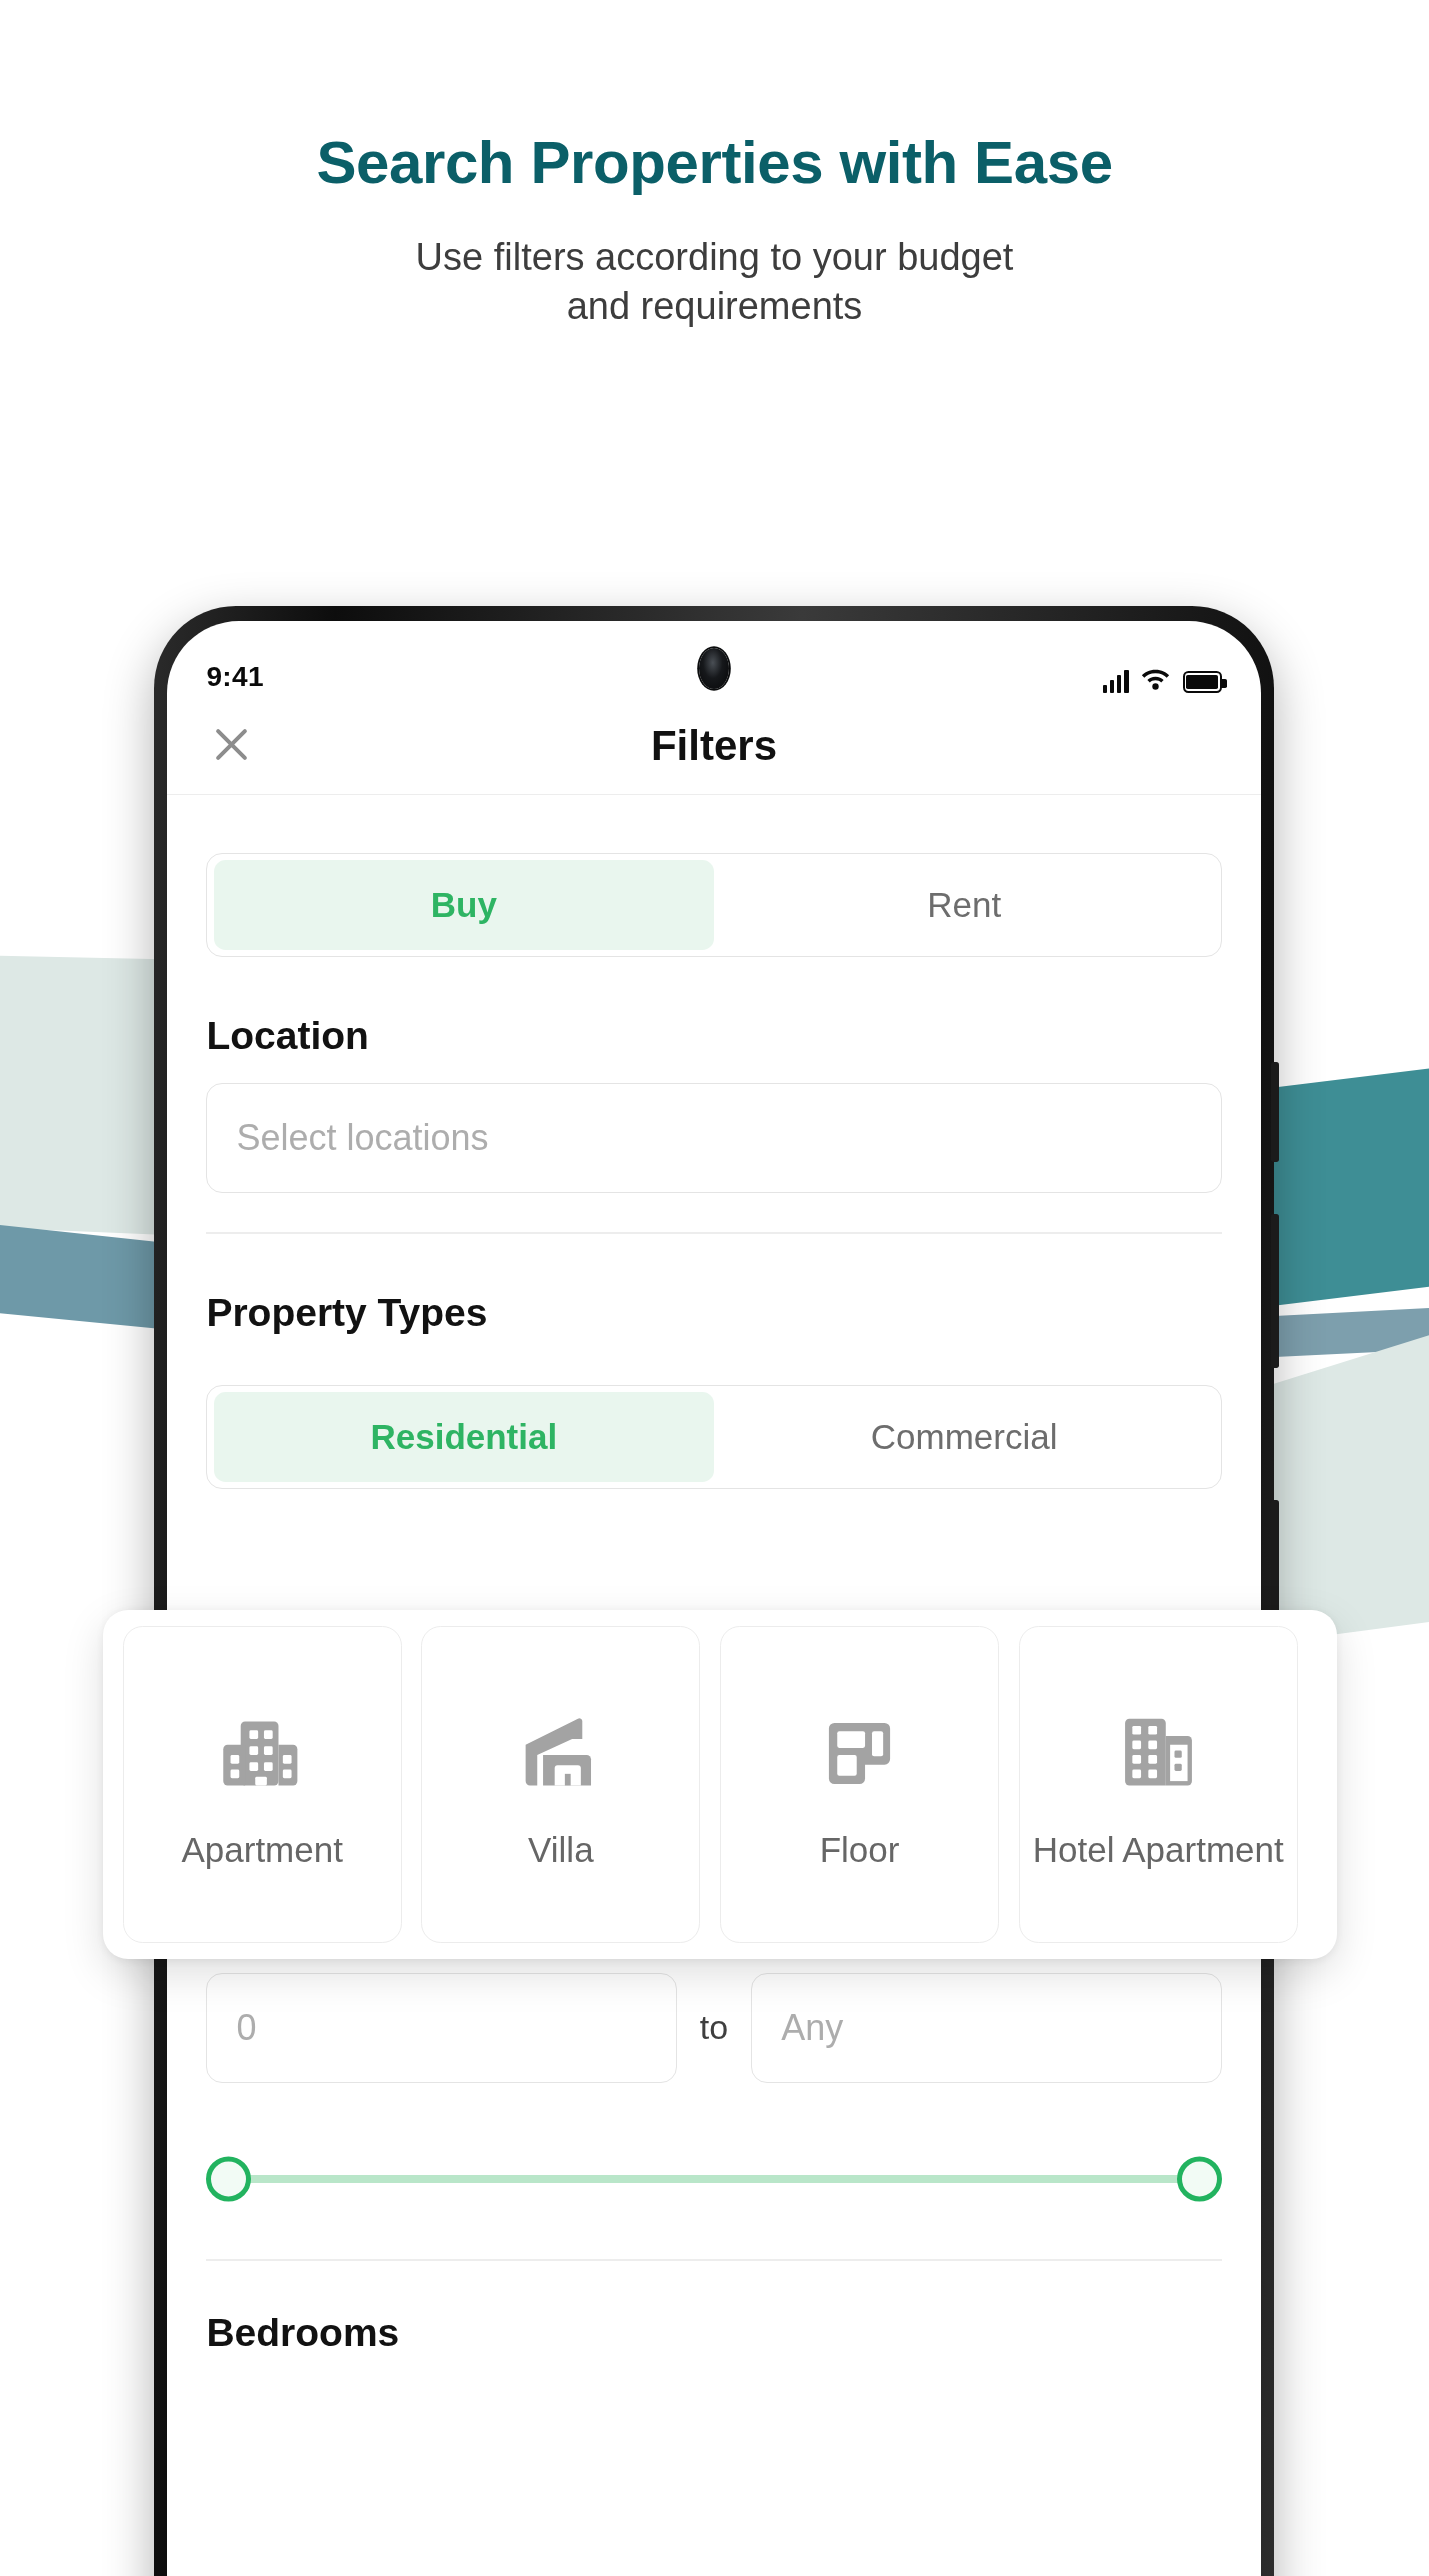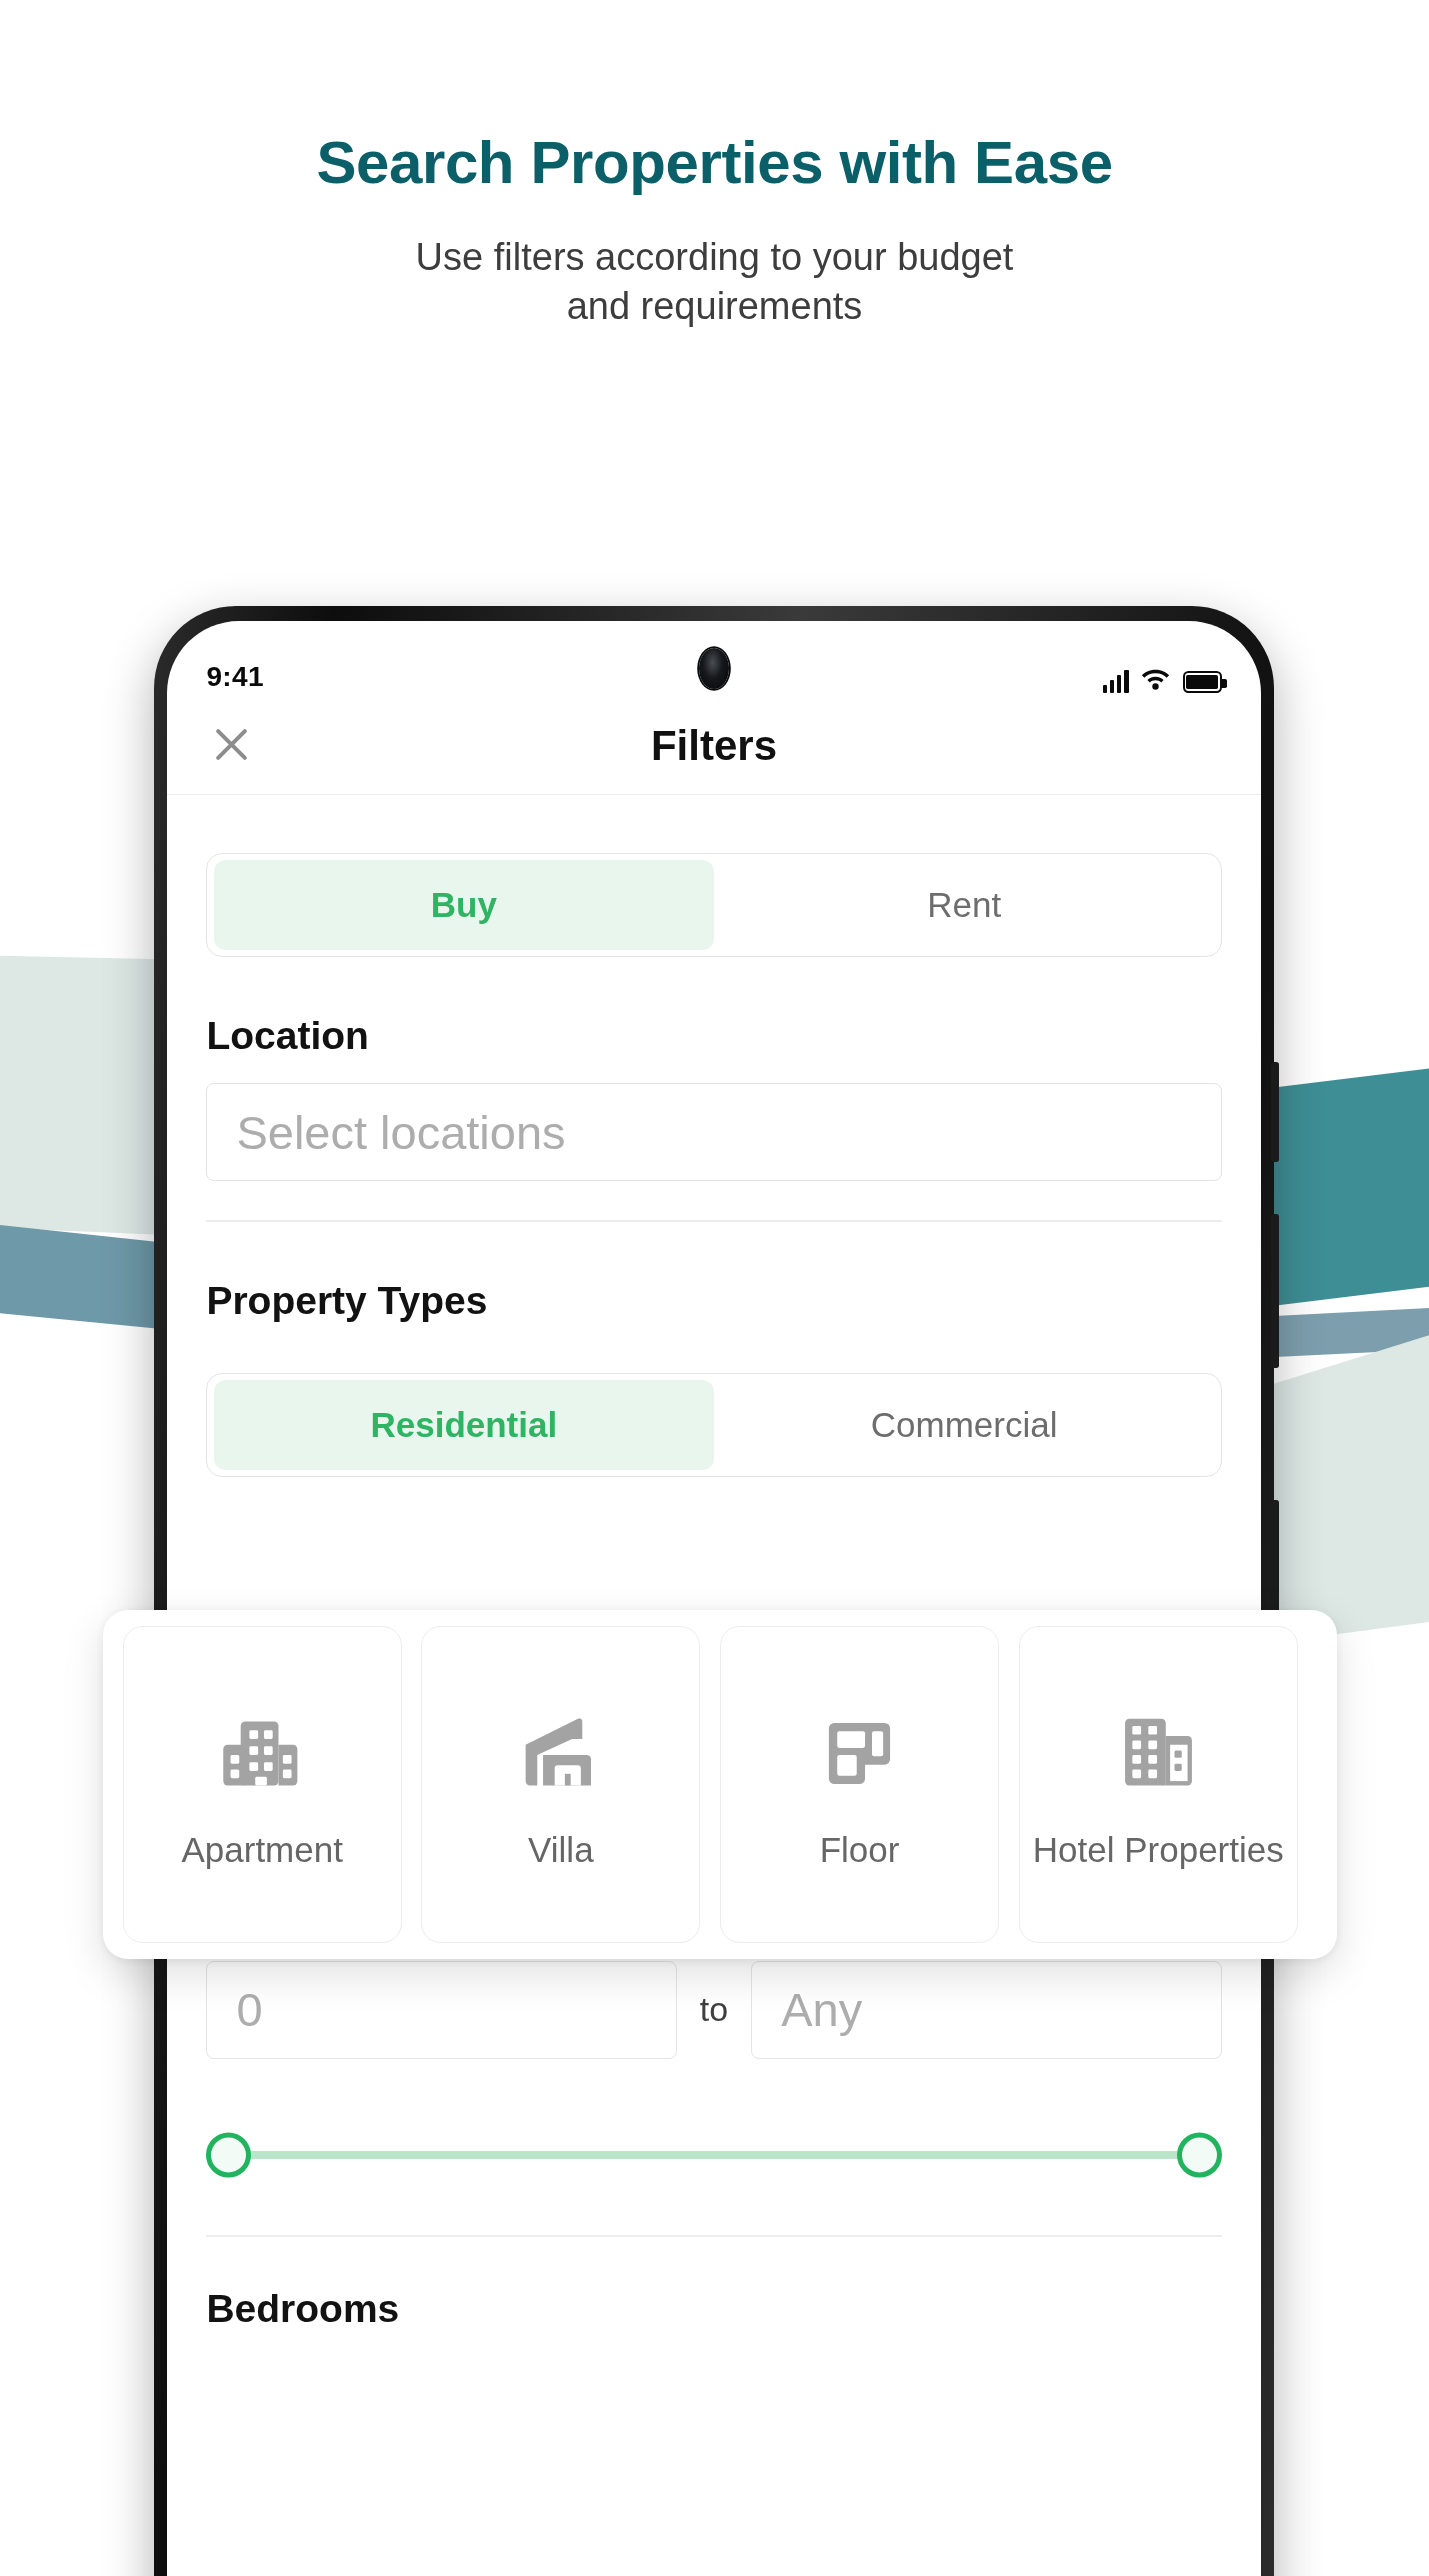--- a/index.html
+++ b/index.html
@@ -132,23 +132,23 @@
   }
   .seg-opt.active { background:#e9f6ee; color:#2eb463; font-weight:bold; }
 
   .section-label {
     margin-top:57px;
     font-size:39px; font-weight:bold; color:#121212;
   }
   .section-label .unit { font-size:28px; font-weight:bold; color:#8c8c8c; margin-left:3.6px; }
 
   .text-field {
-    margin-top:25px; height:98px; width:100%;
-    border:1.8px solid #e4e4e4; border-radius:8px; background:#fff;
-    font-size:47px; color:#121212; padding:0 29px;
+    margin-top:25px; height:110px; width:100%;
+    border:1.8px solid #e4e4e4; border-radius:16px; background:#fff;
+    font-size:36px; color:#121212; padding:0 29px;
     font-family:inherit;
   }
   .text-field::placeholder { color:#adadad; }
 
   .divider { margin-top:39px; height:1.8px; background:#ededed; }
 
   .price-row { margin-top:27px; display:flex; align-items:center; gap:23px; }
   .price-row .text-field { margin-top:0; flex:1; }
   #price-to-label { font-size:34px; color:#3f3f3f; }
 
@@ -372,19 +372,19 @@
             <rect x="14" y="43" width="6" height="6" rx="1"></rect>
               <rect x="25" y="43" width="6" height="6" rx="1"></rect>
             <path d="M40 26 h12 v25 h-12 z"></path>
           </g>
           <g fill="#a3a3a3">
             <rect x="43" y="30" width="5" height="5" rx="1"></rect>
             <rect x="43" y="39" width="5" height="5" rx="1"></rect>
           </g>
         </svg>
       </div>
-      <div class="ptype-label">Hotel Properties</div>
+      <div class="ptype-label">Hotel Apartment</div>
     </div>
 
   </div>
 
 </div>
 
 
 </body></html>

